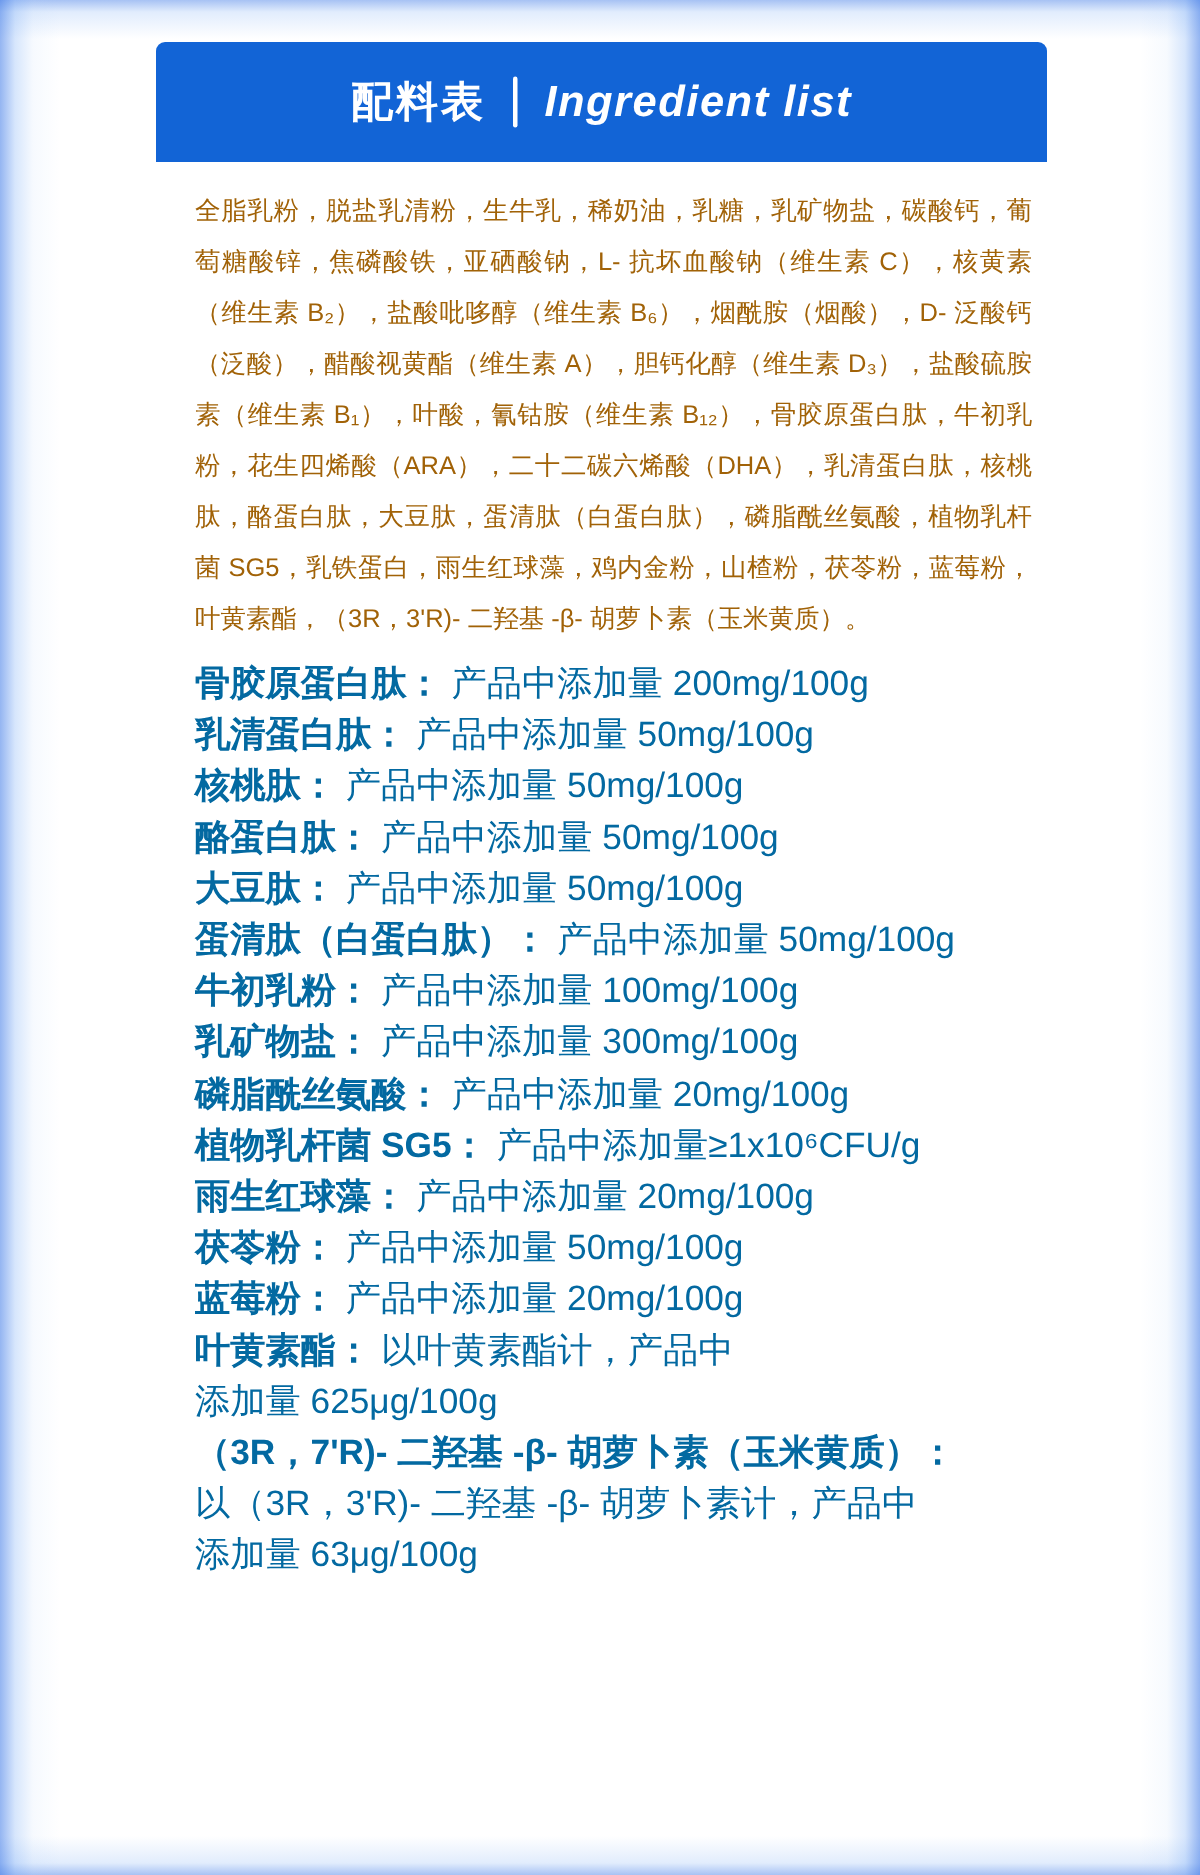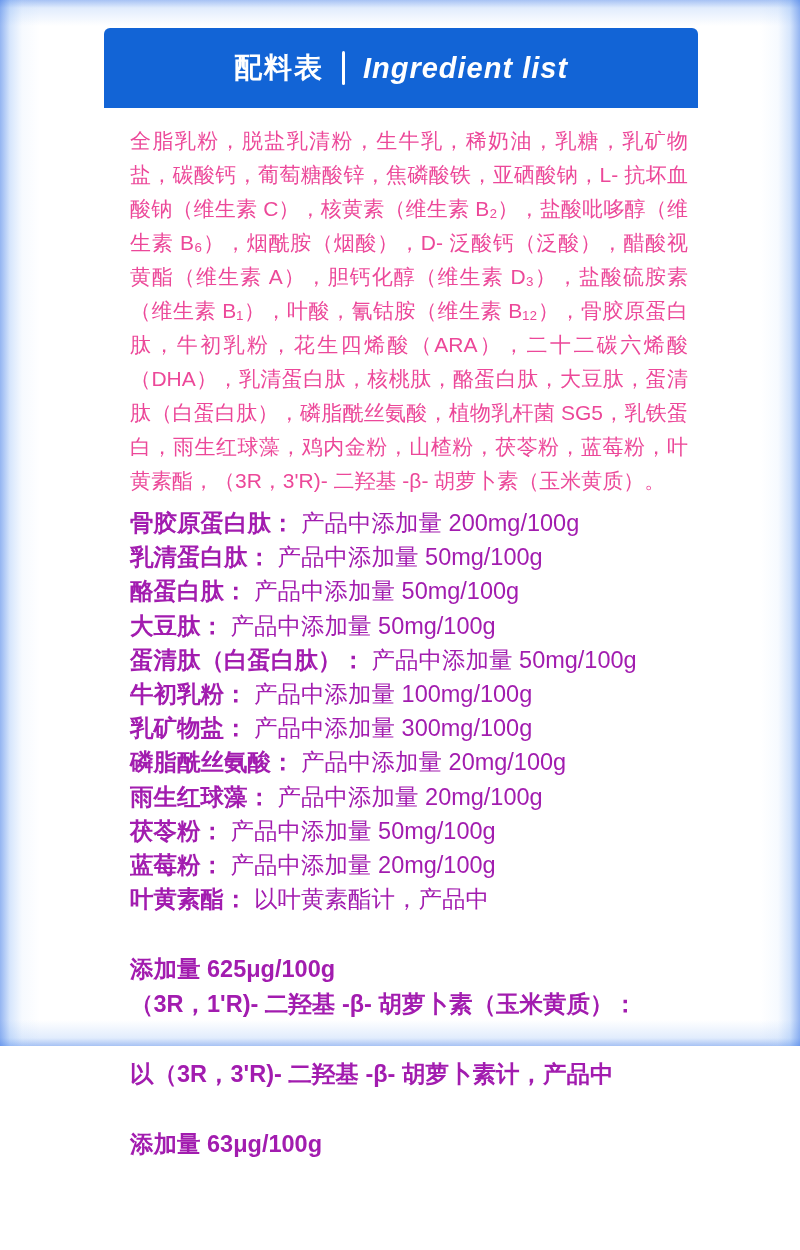--- a/index.html
+++ b/index.html
@@ -9,21 +9,21 @@
   body {
     width: 800px;
     height: 1250px;
     background: #ffffff;
     font-family: "Liberation Sans", "DejaVu Sans", sans-serif;
     overflow: hidden;
   }
   .page {
     position: relative;
     width: 800px;
-    height: 1046px;
+    height: 1250px;
     background: #ffffff;
     box-sizing: border-box;
   }
   
   .glow-frame {
     position: absolute;
     left: 0; top: 0; right: 0; bottom: 0;
     background:
       linear-gradient(to right, rgba(60,120,230,0.55) 0px, rgba(110,165,245,0.28) 10px, rgba(170,205,250,0.10) 22px, rgba(255,255,255,0) 40px),
       linear-gradient(to left,  rgba(60,120,230,0.55) 0px, rgba(110,165,245,0.28) 10px, rgba(170,205,250,0.10) 22px, rgba(255,255,255,0) 40px),
@@ -61,46 +61,45 @@
   .header .en {
     font-size: 29px;
     font-weight: bold;
     letter-spacing: 1px;
     font-style: italic;
   }
   .body {
     padding: 16px 2px 0 26px;
   }
   .ingredients {
-    font-size: 21px;
+    font-size: 17px;
     line-height: 34px;
-    color: #ec4899;
+    color: #a16207;
     text-align: justify;
     padding-right: 8px;
     letter-spacing: 0px;
   }
   .additions {
     margin-top: 8px;
   }
   .add-row {
     font-size: 23.5px;
     line-height: 34.2px;
-    color: #a21caf;
+    color: #0369a1;
     white-space: normal;
   }
   .add-row .name {
     font-weight: bold;
   }
   .add-row .val {
     font-weight: normal;
   }
   .add-row .cont {
     display: block;
-    font-weight: bold;
-    margin-top: 36px;
+    font-weight: normal;
   }
 </style>
 </head>
 <body>
 
 <div class="page">
   <div class="glow-frame"></div>
 
   <div class="card">
 
@@ -108,28 +107,30 @@
       <span class="cn">配料表</span>
       <span class="divider"></span>
       <span class="en">Ingredient list</span>
     </div>
 
     <div class="body">
       <div class="ingredients">全脂乳粉，脱盐乳清粉，生牛乳，稀奶油，乳糖，乳矿物盐，碳酸钙，葡萄糖酸锌，焦磷酸铁，亚硒酸钠，L- 抗坏血酸钠（维生素 C），核黄素（维生素 B₂），盐酸吡哆醇（维生素 B₆），烟酰胺（烟酸），D- 泛酸钙（泛酸），醋酸视黄酯（维生素 A），胆钙化醇（维生素 D₃），盐酸硫胺素（维生素 B₁），叶酸，氰钴胺（维生素 B₁₂），骨胶原蛋白肽，牛初乳粉，花生四烯酸（ARA），二十二碳六烯酸（DHA），乳清蛋白肽，核桃肽，酪蛋白肽，大豆肽，蛋清肽（白蛋白肽），磷脂酰丝氨酸，植物乳杆菌 SG5，乳铁蛋白，雨生红球藻，鸡内金粉，山楂粉，茯苓粉，蓝莓粉，叶黄素酯，（3R，3'R)- 二羟基 -β- 胡萝卜素（玉米黄质）。</div>
       <div class="additions">
           <div class="add-row"><span class="name">骨胶原蛋白肽：</span><span class="val"> 产品中添加量 200mg/100g</span></div>
           <div class="add-row"><span class="name">乳清蛋白肽：</span><span class="val"> 产品中添加量 50mg/100g</span></div>
+          <div class="add-row"><span class="name">核桃肽：</span><span class="val"> 产品中添加量 50mg/100g</span></div>
           <div class="add-row"><span class="name">酪蛋白肽：</span><span class="val"> 产品中添加量 50mg/100g</span></div>
           <div class="add-row"><span class="name">大豆肽：</span><span class="val"> 产品中添加量 50mg/100g</span></div>
           <div class="add-row"><span class="name">蛋清肽（白蛋白肽）：</span><span class="val"> 产品中添加量 50mg/100g</span></div>
           <div class="add-row"><span class="name">牛初乳粉：</span><span class="val"> 产品中添加量 100mg/100g</span></div>
           <div class="add-row"><span class="name">乳矿物盐：</span><span class="val"> 产品中添加量 300mg/100g</span></div>
           <div class="add-row"><span class="name">磷脂酰丝氨酸：</span><span class="val"> 产品中添加量 20mg/100g</span></div>
+          <div class="add-row"><span class="name">植物乳杆菌 SG5：</span><span class="val"> 产品中添加量≥1x10⁶CFU/g</span></div>
           <div class="add-row"><span class="name">雨生红球藻：</span><span class="val"> 产品中添加量 20mg/100g</span></div>
           <div class="add-row"><span class="name">茯苓粉：</span><span class="val"> 产品中添加量 50mg/100g</span></div>
           <div class="add-row"><span class="name">蓝莓粉：</span><span class="val"> 产品中添加量 20mg/100g</span></div>
           <div class="add-row"><span class="name">叶黄素酯：</span><span class="val"> 以叶黄素酯计，产品中</span><span class="cont">添加量 625μg/100g</span></div>
-          <div class="add-row"><span class="name">（3R，1'R)- 二羟基 -β- 胡萝卜素（玉米黄质）：</span><span class="cont">以（3R，3'R)- 二羟基 -β- 胡萝卜素计，产品中</span><span class="cont">添加量 63μg/100g</span></div>
+          <div class="add-row"><span class="name">（3R，7'R)- 二羟基 -β- 胡萝卜素（玉米黄质）：</span><span class="cont">以（3R，3'R)- 二羟基 -β- 胡萝卜素计，产品中</span><span class="cont">添加量 63μg/100g</span></div>
         </div>
     </div>
 
   </div>
 </div>
 
 </body></html>

